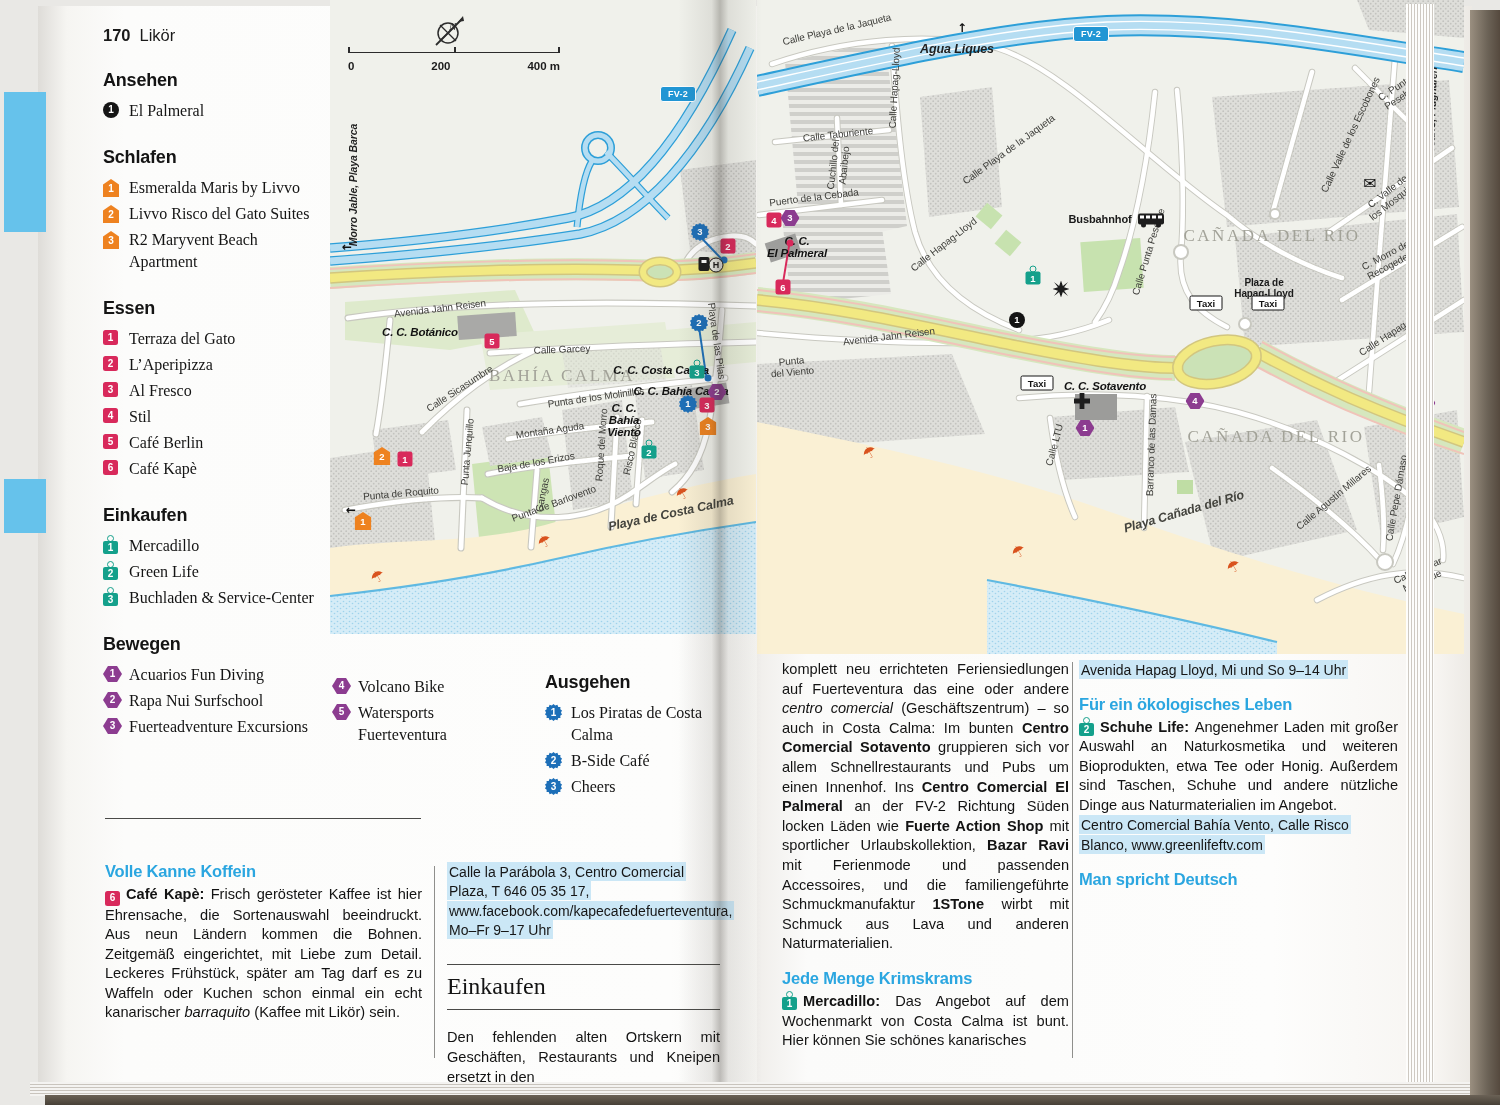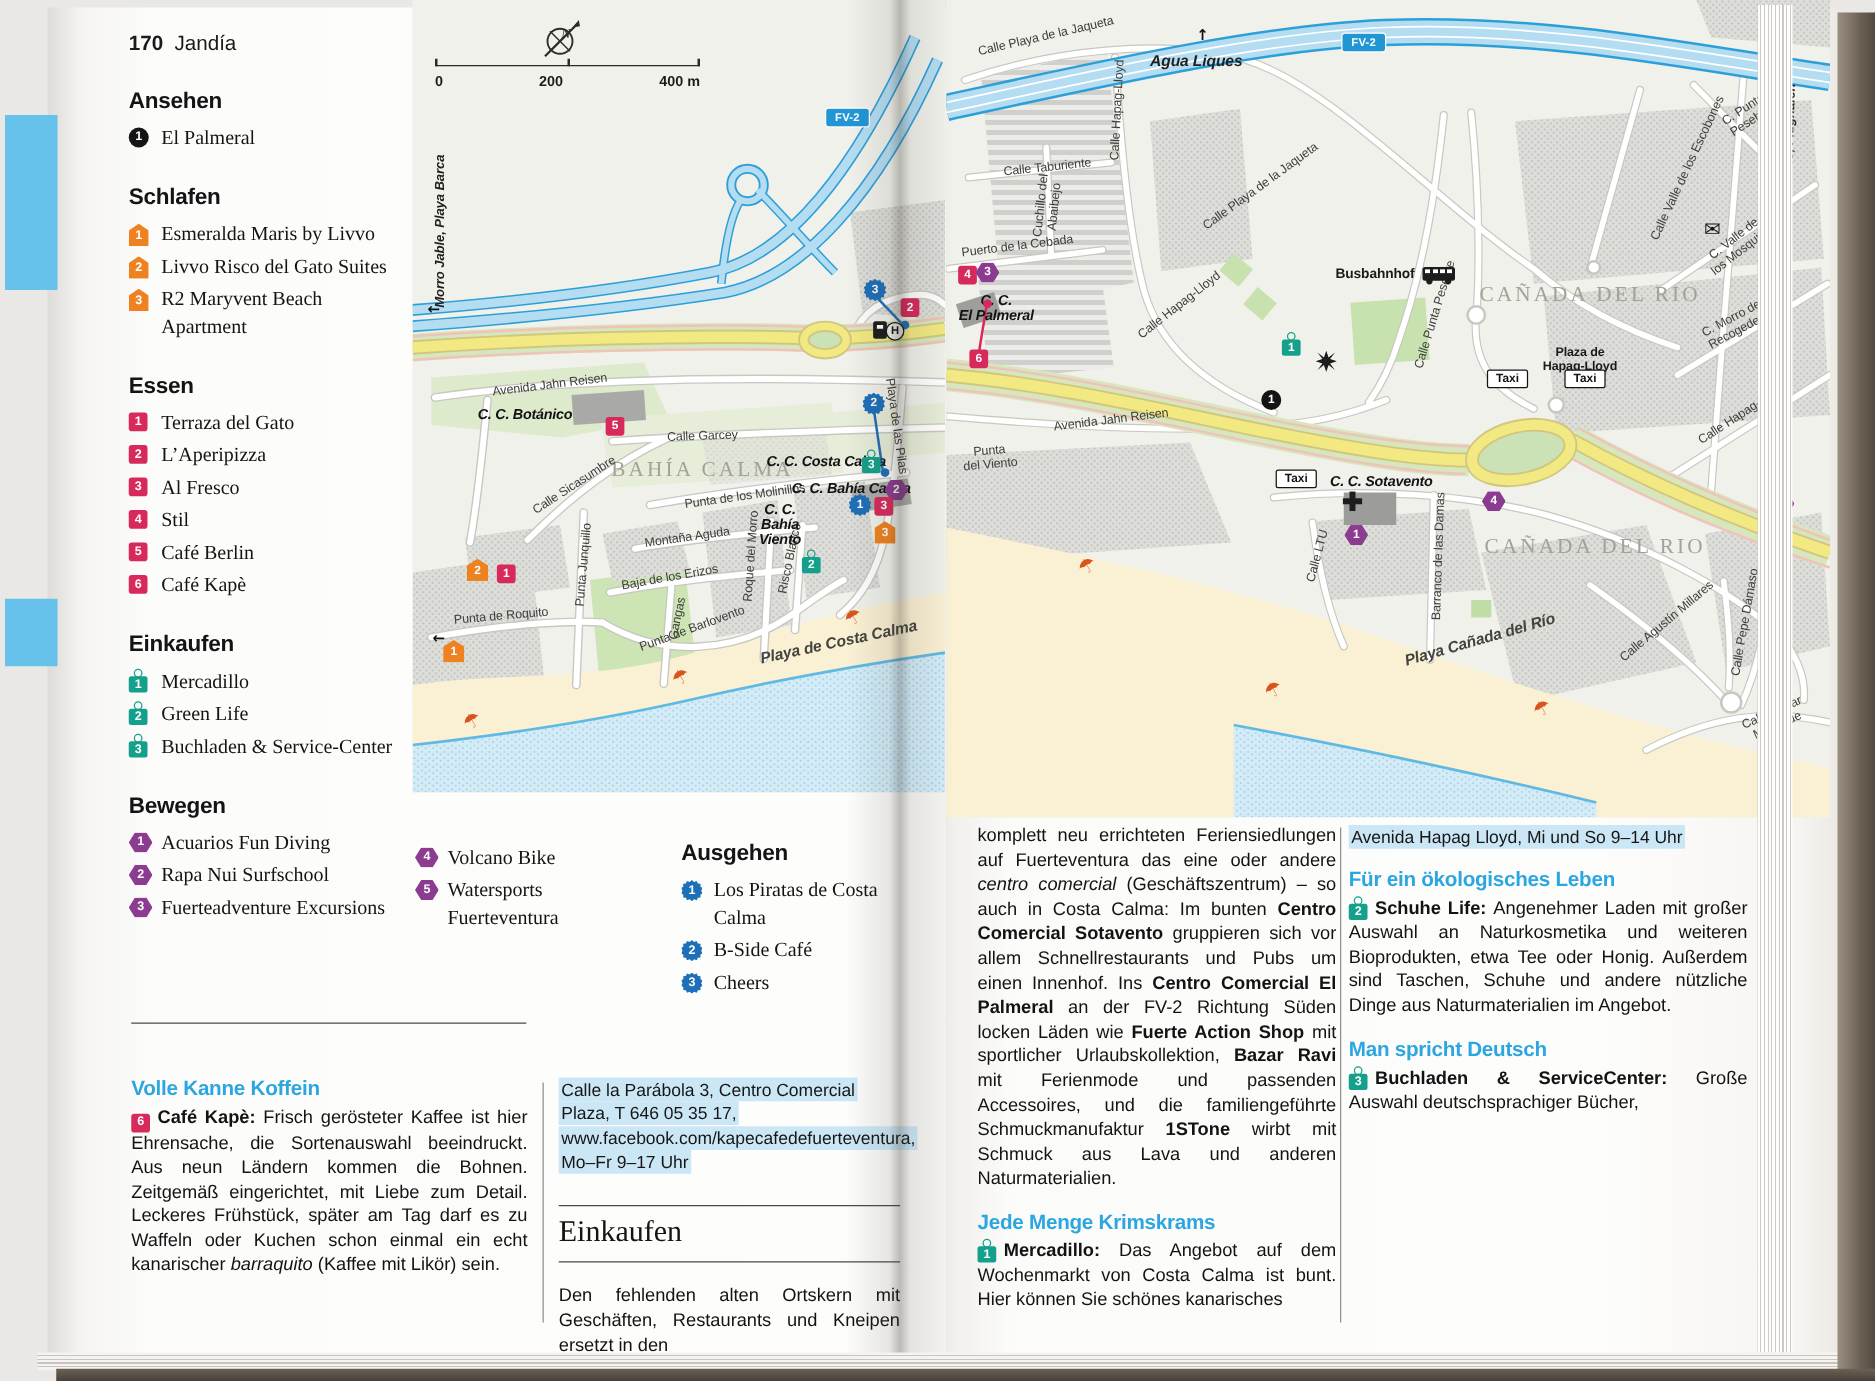--- a/index.html
+++ b/index.html
@@ -456,21 +456,21 @@
       <span class="mk hex" style="left: 669px; top: 403px; transform: translate(-50%, -50%) rotate(0deg);">5</span>
       <span class="mk mail" style="left: 613px; top: 184px; transform: translate(-50%, -50%) rotate(0deg);">✉</span>
       <span class="mk umb" style="left: 113px; top: 453px; transform: translate(-50%, -50%) rotate(-30deg);">☂</span>
       <span class="mk umb" style="left: 262px; top: 552px; transform: translate(-50%, -50%) rotate(-30deg);">☂</span>
       <span class="mk umb" style="left: 477px; top: 567px; transform: translate(-50%, -50%) rotate(-30deg);">☂</span>
     </div>
 </div>
 
 <div class="sidebar">
   <div class="kicker">
-    <b>170</b><span>Jandía</span>
+    <b>170</b><span>Likör</span>
   </div>
 
   <div class="leg-sec">
     <h3>Ansehen</h3>
     <ul data-mk="circle">
 
     <li><span class="lm">1</span><span>El Palmeral</span></li>
       </ul>
   </div>
   <div class="leg-sec">
@@ -549,22 +549,22 @@
 <div class="col-r1">
   <p class="body"><span>komplett neu errichteten Feriensiedlungen auf Fuerteventura das eine oder andere </span><span class="i">centro comercial</span><span> (Geschäftszentrum) – so auch in Costa Calma: Im bunten </span><span class="b">Centro Comercial Sotavento</span><span> gruppieren sich vor allem Schnellrestaurants und Pubs um einen Innenhof. Ins </span><span class="b">Centro Comercial El Palmeral</span><span> an der FV-2 Richtung Süden locken Läden wie </span><span class="b">Fuerte Action Shop</span><span> mit sportlicher Urlaubskollektion, </span><span class="b">Bazar Ravi</span><span> mit Ferienmode und passenden Accessoires, und die familiengeführte Schmuckmanufaktur </span><span class="b">1STone</span><span> wirbt mit Schmuck aus Lava und anderen Naturmaterialien.</span></p>
   <div class="chead mt">Jede Menge Krimskrams</div>
   <p class="body"><span class="ib ib-bag">1</span><span class="b">Mercadillo: </span><span>Das Angebot auf dem Wochenmarkt von Costa Calma ist bunt. Hier können Sie schönes kanarisches</span></p>
 </div>
 
 <div class="col-r2">
   <p class="info"><span class="hl">Avenida Hapag Lloyd, Mi und So 9–14 Uhr</span></p>
   <div class="chead mt">Für ein ökologisches Leben</div>
   <p class="body"><span class="ib ib-bag">2</span><span class="b">Schuhe Life: </span><span>Angenehmer Laden mit großer Auswahl an Naturkosmetika und weiteren Bioprodukten, etwa Tee oder Honig. Außerdem sind Taschen, Schuhe und andere nützliche Dinge aus Naturmaterialien im Angebot.</span></p>
+  <p class="info"><span class="hl">Centro Comercial Bahía Vento, Calle Risco Blanco, www.greenlifeftv.com</span></p>
   <div class="chead mt">Man spricht Deutsch</div>
-  <p class="body"><span class="ib ib-bag">3</span><span class="b">Buchladen &amp; ServiceCenter: </span><span>Große Auswahl deutschsprachiger Bücher,</span></p>
 </div>
 
 <div class="tab t1"></div>
 <div class="tab t2"></div>
 <div class="fold"></div>
 <div class="edge-right"></div>
 <div class="cover-right"></div>
 <div class="pages-bottom"></div>
 <div class="cover-bottom"></div>
 

